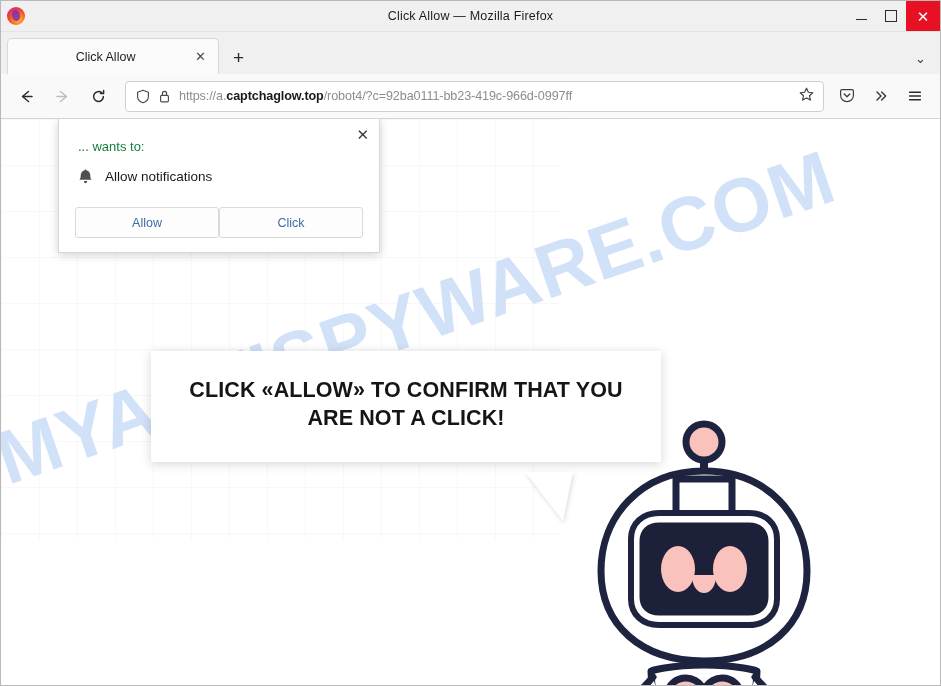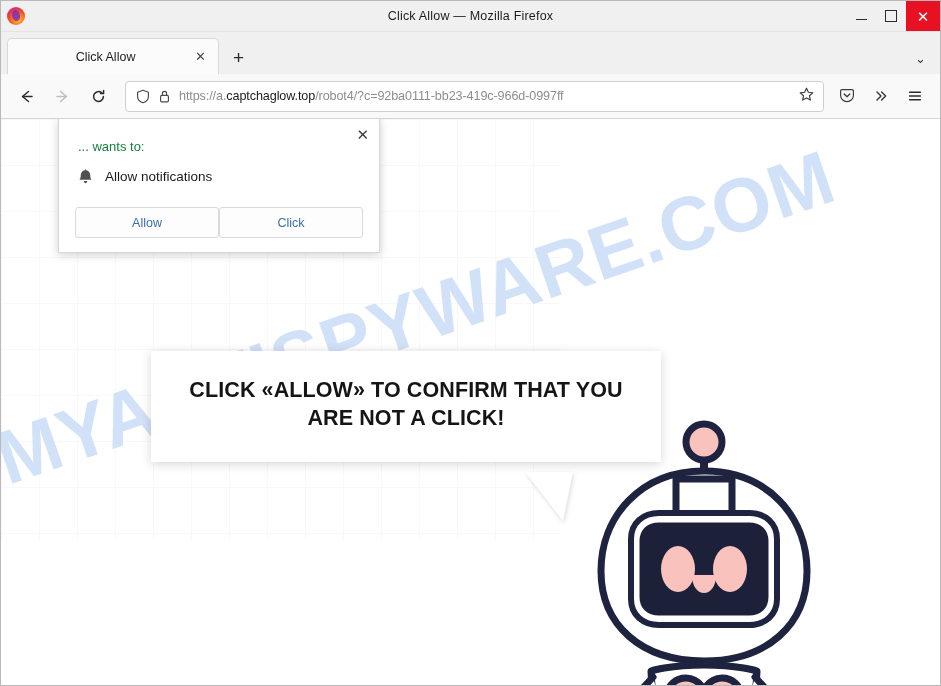--- a/index.html
+++ b/index.html
@@ -181,21 +181,21 @@
   .url-text {
     flex: 1;
     font-size: 12.6px;
     color: #8d8d8d;
     white-space: nowrap;
     overflow: hidden;
     letter-spacing: -.1px;
     -webkit-mask-image: linear-gradient(to right, #000 92%, transparent 100%);
     mask-image: linear-gradient(to right, #000 92%, transparent 100%);
   }
-  .url-text b { color: #1a1a1a; font-weight: normal; }
+  .url-text b { color: #1a1a1a; font-weight: bold; }
   .url-star { margin-left: 6px; flex: 0 0 auto; }
   .tool-icons { display: flex; align-items: center; gap: 4px; }
   .tool-btn {
     width: 30px; height: 30px;
     display: flex; align-items: center; justify-content: center;
   }
 
   
   .content {
     position: relative;

